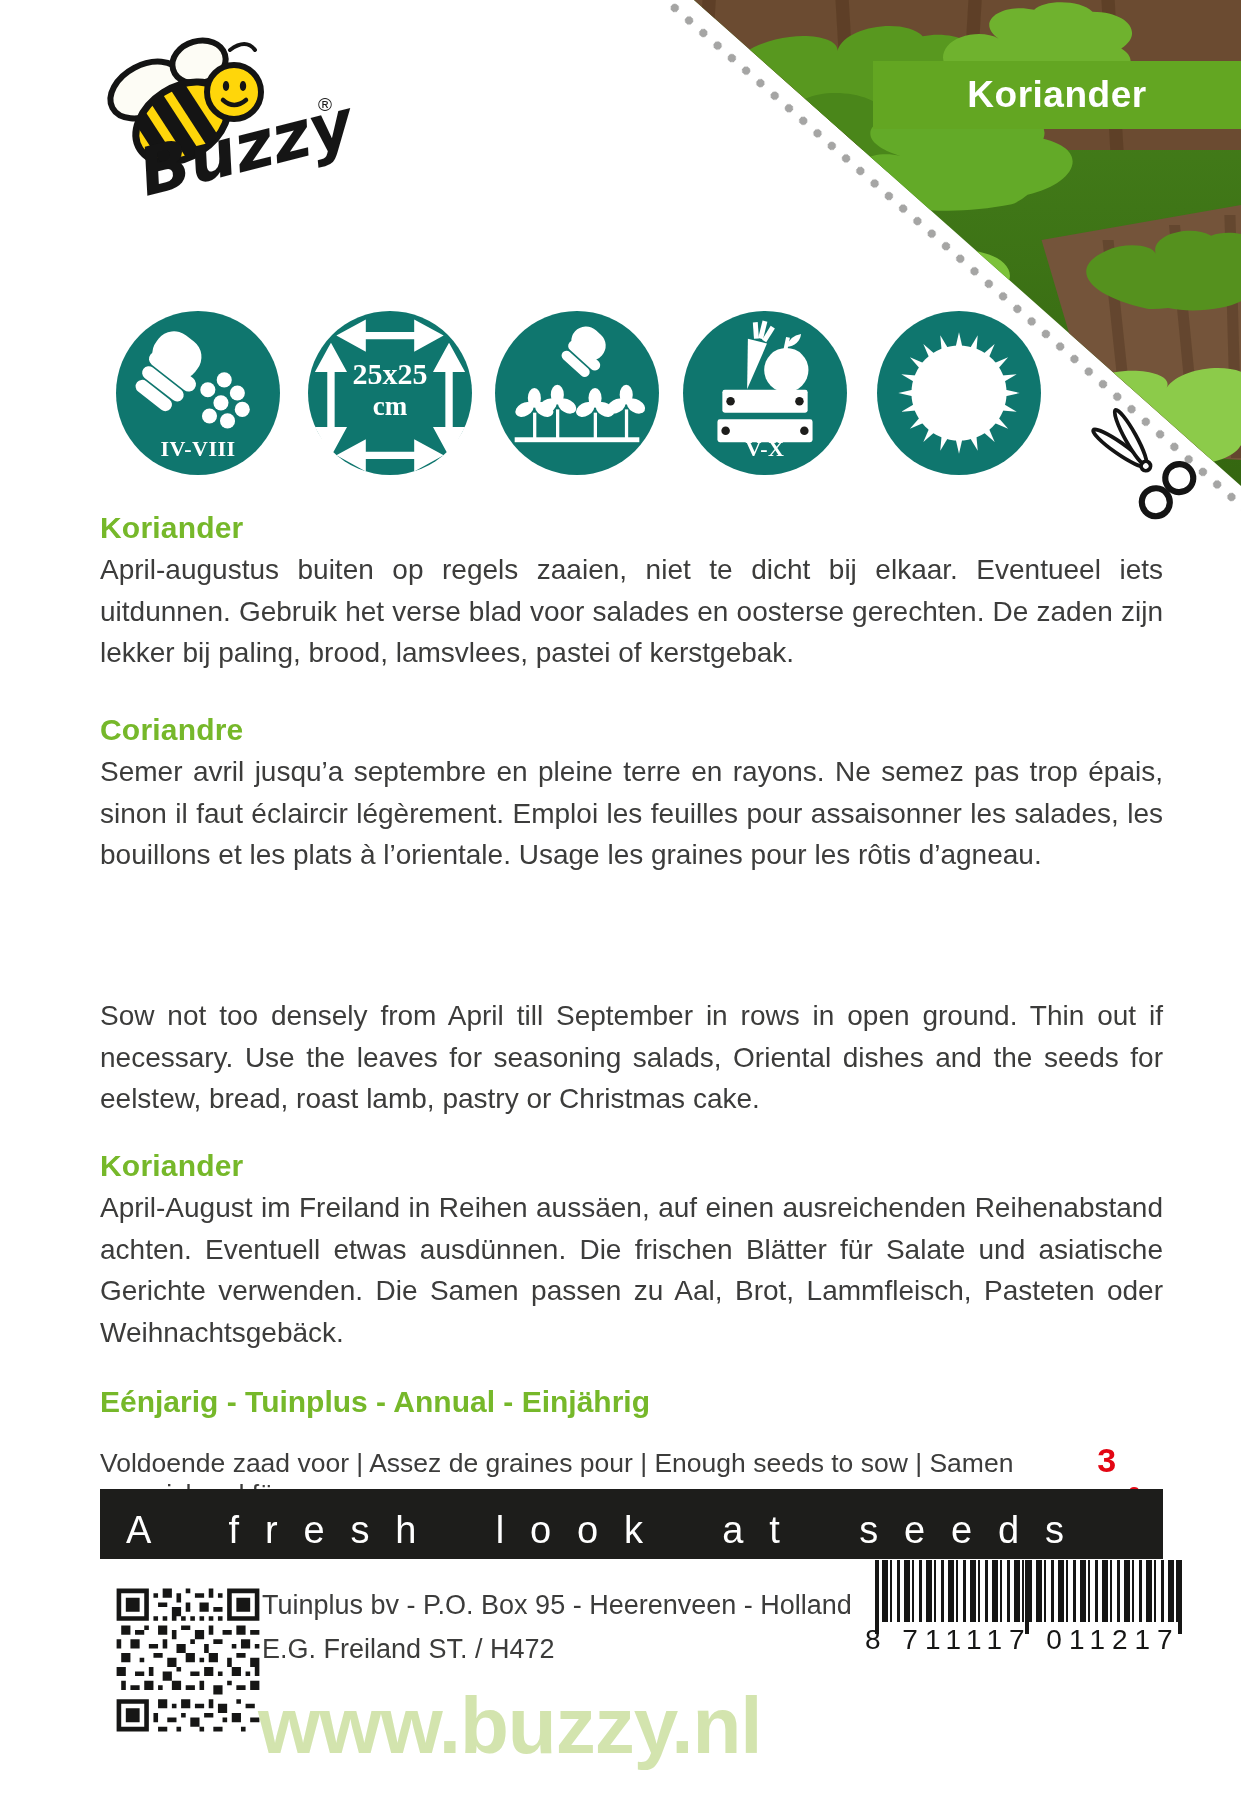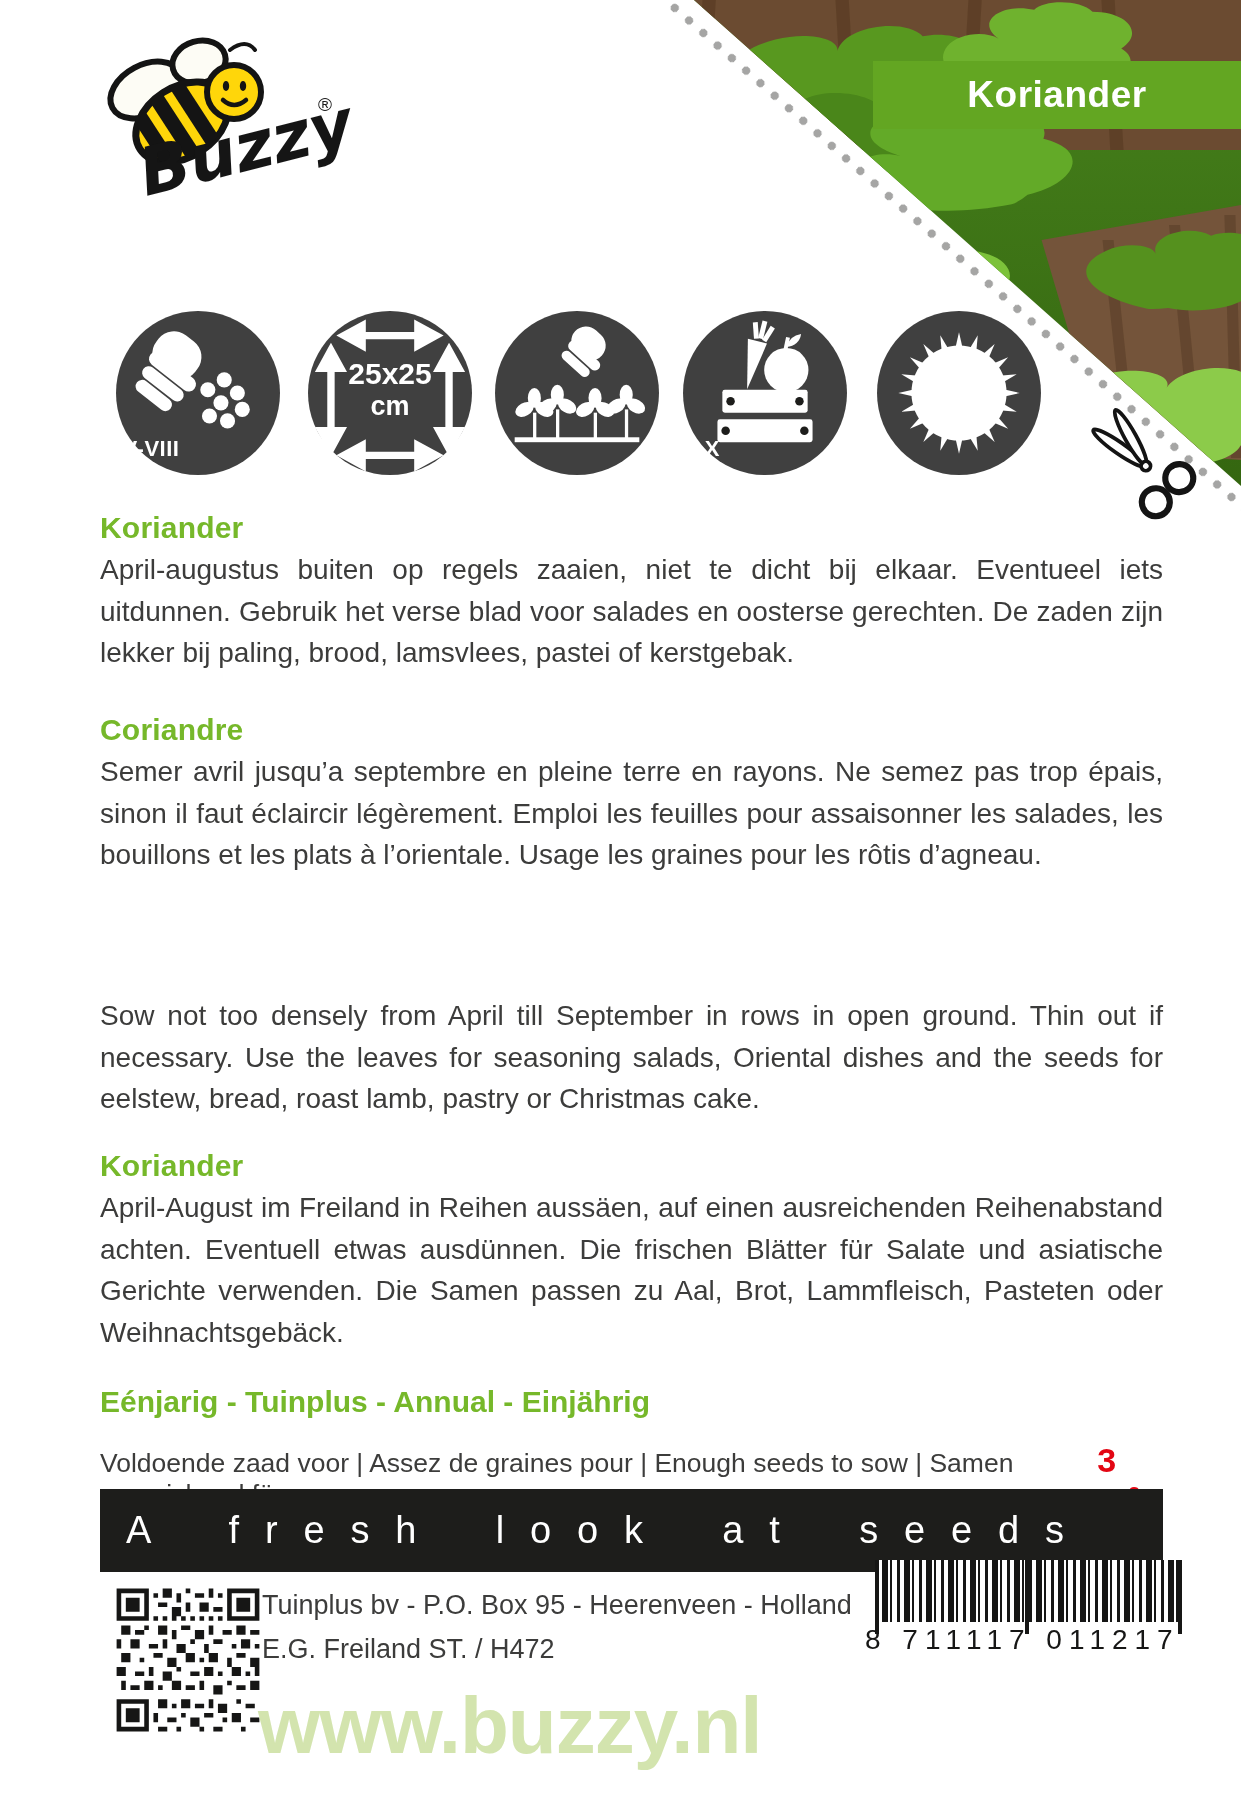--- a/index.html
+++ b/index.html
@@ -21,23 +21,23 @@
   
   #banner{left:873px;top:61px;width:368px;height:68px;background:#63a622;
           color:#ffffff;font-weight:bold;font-size:37px;line-height:68px;text-align:center;
           letter-spacing:.5px;}
 
   
   #logo{left:104px;top:30px;width:250px;height:180px;}
   #regmark{left:318px;top:94px;font-size:19px;color:#1a1a1a;}
 
   
-  .picto{width:164px;height:164px;border-radius:50%;background:#404040;top:311px;}
+  .picto{width:164px;height:164px;border-radius:50%;background:#0f766e;top:311px;font-family:Liberation Serif, serif;}
   .picto svg{position:absolute;left:0;top:0;width:100%;height:100%;}
-  .picto .plabel{position:absolute;left:0;right:0;bottom:13px;
+  .picto .plabel{position:absolute;left:0;right:0;bottom:13px;text-align:center;
                  color:#ffffff;font-weight:bold;font-size:22px;letter-spacing:.5px;}
   #picto1{left:116px;} #picto2{left:308px;} #picto3{left:495px;} #picto4{left:683px;} #picto5{left:877px;}
   #spacingText{position:absolute;left:0;right:0;top:46px;text-align:center;color:#fff;font-weight:bold;}
   #spacingText .l1{font-size:30px;line-height:34px;} #spacingText .l2{font-size:27px;line-height:30px;}
 
   
   #scissors{left:1082px;top:400px;width:112px;height:118px;transform:rotate(-42deg);}
 
   
   .col{left:100px;width:1063px;}
@@ -46,21 +46,21 @@
   #h-nl{top:511px;} #b-nl{top:549px;}
   #h-fr{top:713px;} #b-fr{top:751px;}
   #h-en{top:957px;} #b-en{top:995px;}
   #h-de{top:1149px;} #b-de{top:1187px;}
   #lifecycle{top:1385px;font-size:30px;font-weight:bold;color:#76b82a;}
   #seedsline{top:1441px;display:flex;align-items:baseline;}
   #seedsline .lbl{font-size:26.5px;color:#3c3c3b;}
   #seedsline .val{font-size:34px;font-weight:bold;color:#e30613;margin-left:14px;letter-spacing:1px;}
 
   
-  #tagbar{left:100px;top:1489px;width:1063px;height:83px;background:#1d1d1b;color:#ffffff;
+  #tagbar{left:100px;top:1489px;width:1063px;height:70px;background:#1d1d1b;color:#ffffff;
           font-size:38px;line-height:83px;letter-spacing:.68em;word-spacing:.45em;
           padding-left:26px;box-sizing:border-box;white-space:nowrap;overflow:hidden;}
 
   
   #qr{left:112px;top:1584px;width:152px;height:152px;}
   #addr1{left:262px;top:1590px;font-size:27px;color:#3c3c3b;}
   #addr2{left:262px;top:1634px;font-size:27px;color:#3c3c3b;}
   #site{left:258px;top:1660px;font-size:80px;font-weight:bold;color:#d3e4ae;letter-spacing:-1px;margin-top:20px;}
 
   #barcode{left:865px;top:1560px;width:327px;height:100px;}

